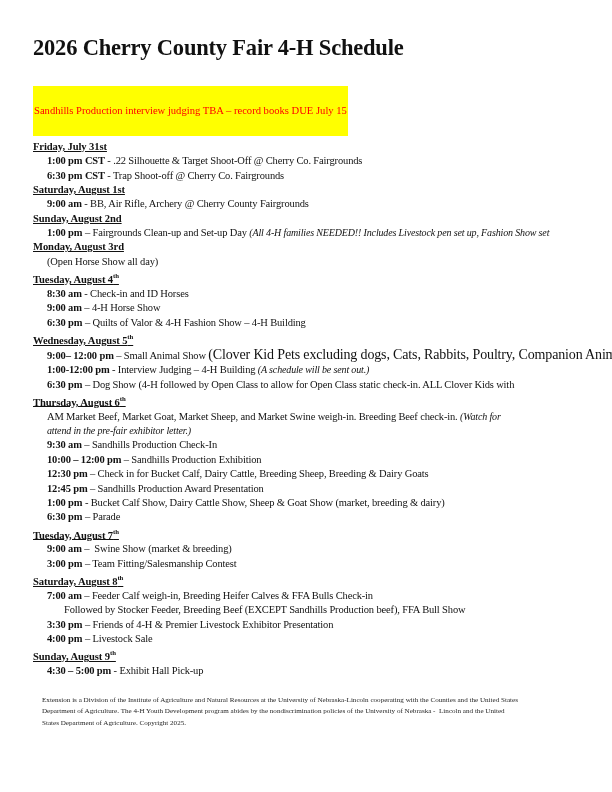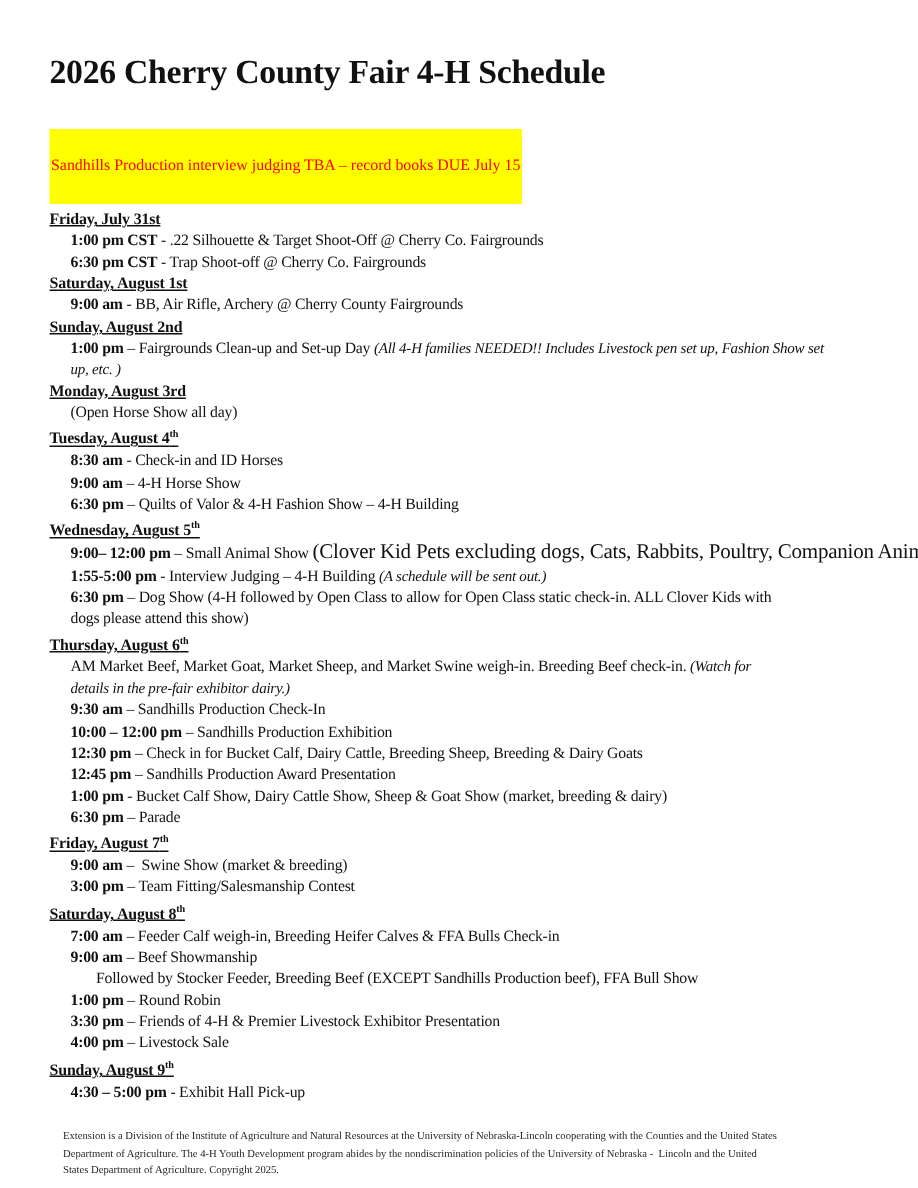--- a/index.html
+++ b/index.html
@@ -84,49 +84,45 @@
     <span class="notice">Sandhills Production interview judging TBA – record books DUE July 15</span>
   </div>
   <div class="schedule">
       <div class="day-heading"><span>Friday, July 31st</span></div>
       <div class="item-line indent-1"><span class="seg-b">1:00 pm CST</span><span class="seg-n"> - .22 Silhouette &amp; Target Shoot-Off @ Cherry Co. Fairgrounds</span></div>
       <div class="item-line indent-1"><span class="seg-b">6:30 pm CST</span><span class="seg-n"> - Trap Shoot-off @ Cherry Co. Fairgrounds</span></div>
       <div class="day-heading"><span>Saturday, August 1st</span></div>
       <div class="item-line indent-1"><span class="seg-b">9:00 am</span><span class="seg-n"> - BB, Air Rifle, Archery @ Cherry County Fairgrounds</span></div>
       <div class="day-heading"><span>Sunday, August 2nd</span></div>
       <div class="item-line indent-1"><span class="seg-b">1:00 pm</span><span class="seg-n"> – Fairgrounds Clean-up and Set-up Day </span><span class="seg-i">(All 4-H families NEEDED!! Includes Livestock pen set up, Fashion Show set</span></div>
-      <div class="item-line indent-1"><span class="seg-i">up, etc. )</span></div>
       <div class="day-heading"><span>Monday, August 3rd</span></div>
       <div class="item-line indent-1"><span class="seg-n">(Open Horse Show all day)</span></div>
       <div class="day-heading"><span>Tuesday, August 4</span><sup>th</sup></div>
       <div class="item-line indent-1"><span class="seg-b">8:30 am</span><span class="seg-n"> - Check-in and ID Horses</span></div>
       <div class="item-line indent-1"><span class="seg-b">9:00 am</span><span class="seg-n"> – 4-H Horse Show</span></div>
       <div class="item-line indent-1"><span class="seg-b">6:30 pm</span><span class="seg-n"> – Quilts of Valor &amp; 4-H Fashion Show – 4-H Building</span></div>
       <div class="day-heading"><span>Wednesday, August 5</span><sup>th</sup></div>
       <div class="item-line indent-1"><span class="seg-b">9:00– 12:00 pm</span><span class="seg-n"> – Small Animal Show </span><span class="seg-sm">(Clover Kid Pets excluding dogs, Cats, Rabbits, Poultry, Companion Animals)</span></div>
-      <div class="item-line indent-1"><span class="seg-b">1:55-5:00 pm</span><span class="seg-n"> - Interview Judging – 4-H Building </span><span class="seg-i">(A schedule will be sent out.)</span></div>
+      <div class="item-line indent-1"><span class="seg-b">1:00-12:00 pm</span><span class="seg-n"> - Interview Judging – 4-H Building </span><span class="seg-i">(A schedule will be sent out.)</span></div>
       <div class="item-line indent-1"><span class="seg-b">6:30 pm</span><span class="seg-n"> – Dog Show (4-H followed by Open Class to allow for Open Class static check-in. ALL Clover Kids with</span></div>
-      <div class="item-line indent-1"><span class="seg-n">dogs please attend this show)</span></div>
       <div class="day-heading"><span>Thursday, August 6</span><sup>th</sup></div>
       <div class="item-line indent-1"><span class="seg-n">AM Market Beef, Market Goat, Market Sheep, and Market Swine weigh-in. Breeding Beef check-in. </span><span class="seg-i">(Watch for</span></div>
-      <div class="item-line indent-1"><span class="seg-i">details in the pre-fair exhibitor dairy.)</span></div>
+      <div class="item-line indent-1"><span class="seg-i">attend in the pre-fair exhibitor letter.)</span></div>
       <div class="item-line indent-1"><span class="seg-b">9:30 am</span><span class="seg-n"> – Sandhills Production Check-In</span></div>
       <div class="item-line indent-1"><span class="seg-b">10:00 – 12:00 pm</span><span class="seg-n"> – Sandhills Production Exhibition</span></div>
       <div class="item-line indent-1"><span class="seg-b">12:30 pm</span><span class="seg-n"> – Check in for Bucket Calf, Dairy Cattle, Breeding Sheep, Breeding &amp; Dairy Goats</span></div>
       <div class="item-line indent-1"><span class="seg-b">12:45 pm</span><span class="seg-n"> – Sandhills Production Award Presentation</span></div>
       <div class="item-line indent-1"><span class="seg-b">1:00 pm</span><span class="seg-n"> - Bucket Calf Show, Dairy Cattle Show, Sheep &amp; Goat Show (market, breeding &amp; dairy)</span></div>
       <div class="item-line indent-1"><span class="seg-b">6:30 pm</span><span class="seg-n"> – Parade</span></div>
-      <div class="day-heading"><span>Friday, August 7</span><sup>th</sup></div>
+      <div class="day-heading"><span>Tuesday, August 7</span><sup>th</sup></div>
       <div class="item-line indent-1"><span class="seg-b">9:00 am</span><span class="seg-n"> –  Swine Show (market &amp; breeding)</span></div>
       <div class="item-line indent-1"><span class="seg-b">3:00 pm</span><span class="seg-n"> – Team Fitting/Salesmanship Contest</span></div>
       <div class="day-heading"><span>Saturday, August 8</span><sup>th</sup></div>
       <div class="item-line indent-1"><span class="seg-b">7:00 am</span><span class="seg-n"> – Feeder Calf weigh-in, Breeding Heifer Calves &amp; FFA Bulls Check-in</span></div>
-      <div class="item-line indent-1"><span class="seg-b">9:00 am</span><span class="seg-n"> – Beef Showmanship</span></div>
       <div class="item-line indent-2"><span class="seg-n">Followed by Stocker Feeder, Breeding Beef (EXCEPT Sandhills Production beef), FFA Bull Show</span></div>
-      <div class="item-line indent-1"><span class="seg-b">1:00 pm</span><span class="seg-n"> – Round Robin</span></div>
       <div class="item-line indent-1"><span class="seg-b">3:30 pm</span><span class="seg-n"> – Friends of 4-H &amp; Premier Livestock Exhibitor Presentation</span></div>
       <div class="item-line indent-1"><span class="seg-b">4:00 pm</span><span class="seg-n"> – Livestock Sale</span></div>
       <div class="day-heading"><span>Sunday, August 9</span><sup>th</sup></div>
       <div class="item-line indent-1"><span class="seg-b">4:30 – 5:00 pm</span><span class="seg-n"> - Exhibit Hall Pick-up</span></div>
     </div>
   <div class="footer">
     <div class="footer-line">Extension is a Division of the Institute of Agriculture and Natural Resources at the University of Nebraska-Lincoln cooperating with the Counties and the United States</div>
     <div class="footer-line">Department of Agriculture. The 4-H Youth Development program abides by the nondiscrimination policies of the University of Nebraska -  Lincoln and the United</div>
     <div class="footer-line">States Department of Agriculture. Copyright 2025.</div>
   </div>

